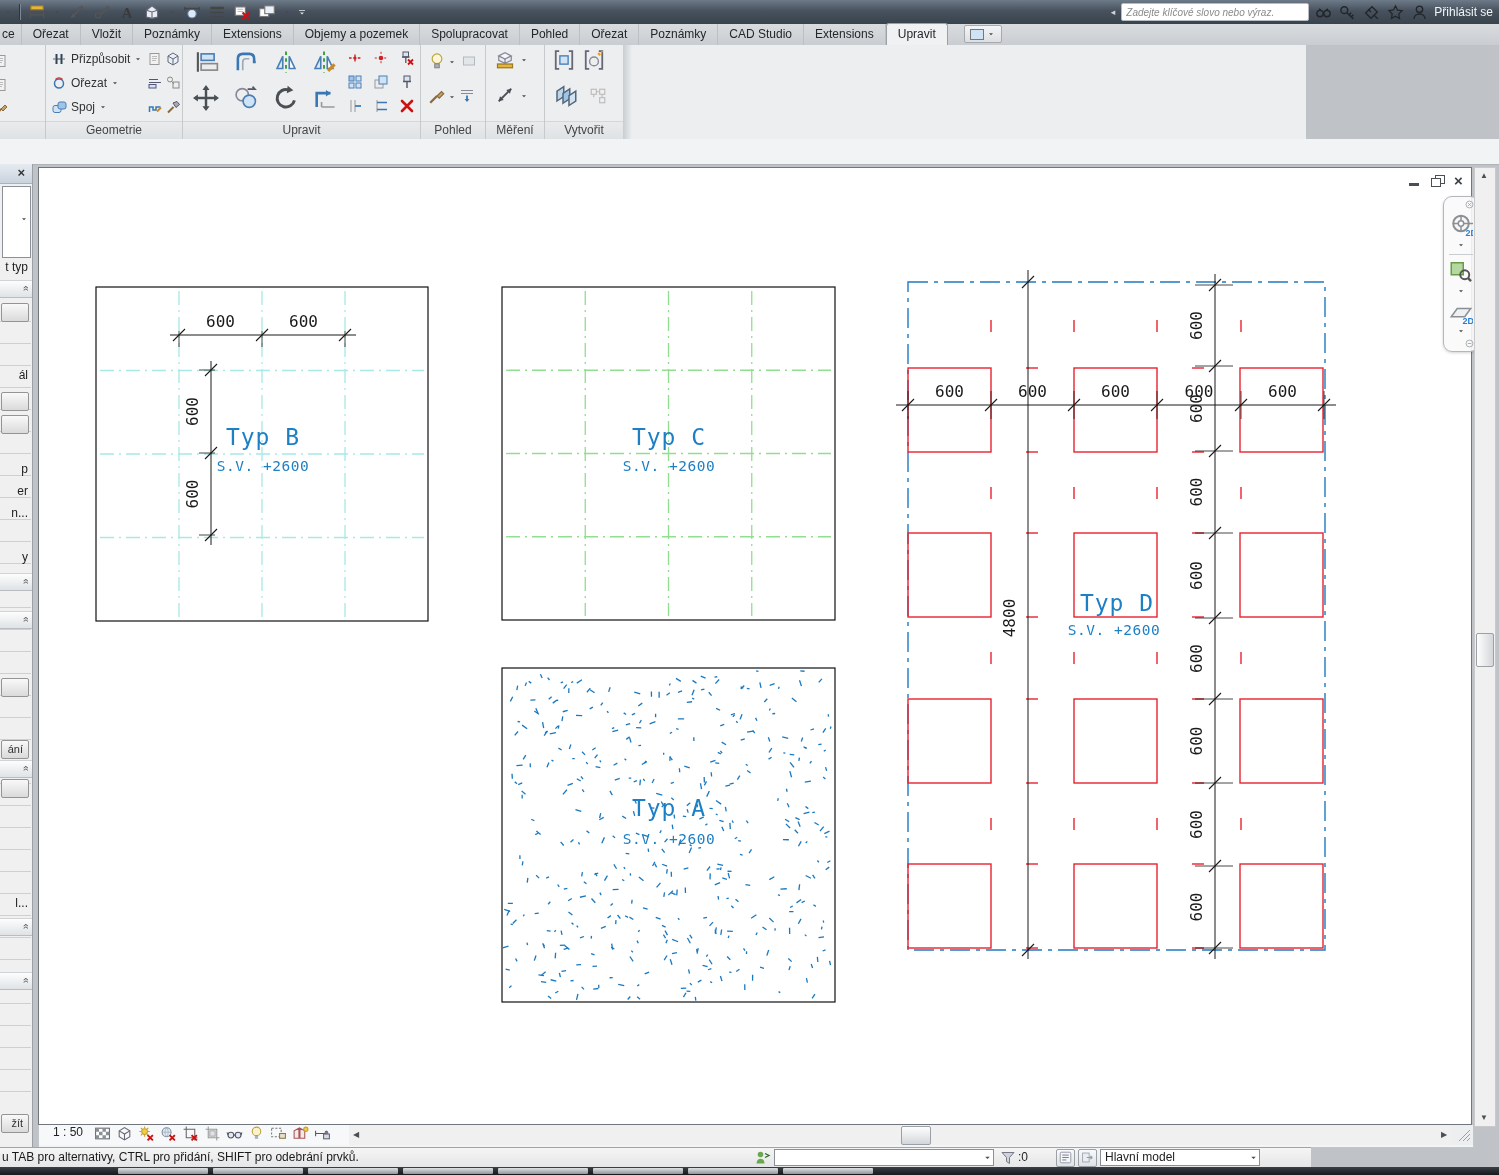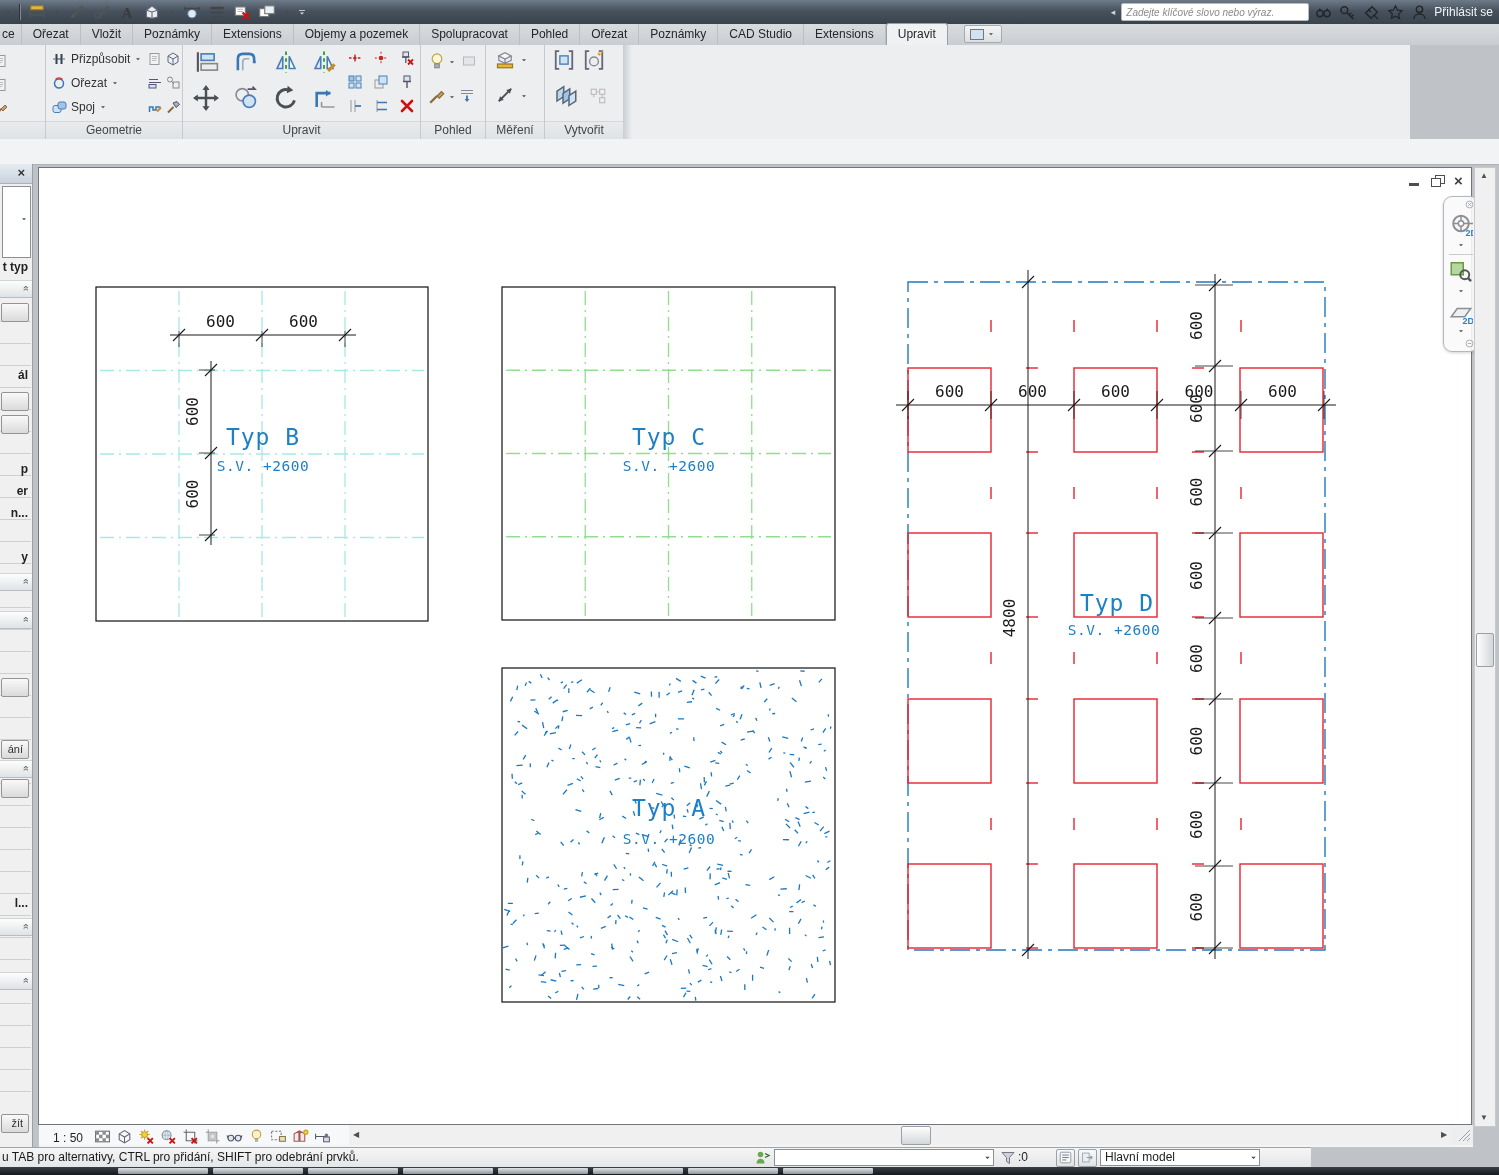--- a/index.html
+++ b/index.html
@@ -23,21 +23,21 @@
   
   #tabrow{position:absolute;left:0;top:24px;width:1499px;height:21px;
     background:linear-gradient(#d9dcdf,#c9cdd1);display:flex;align-items:flex-end;font-size:12px;color:#23272b;}
   .tab{padding:3px 11px 3px 11px;height:15px;line-height:15px;border-right:1px solid #bcc0c4;cursor:default;white-space:nowrap;}
   .tab.partial{padding-left:2px;padding-right:6px;}
   .tab.active{background:#f0f1f2;border:1px solid #9aa0a5;border-bottom:none;border-radius:3px 3px 0 0;}
   #paneltoggle{margin-left:16px;margin-bottom:2px;width:36px;height:16px;background:linear-gradient(#f4f5f6,#dcdfe2);
     border:1px solid #a5aaaf;border-radius:2px;display:flex;align-items:center;justify-content:center;gap:3px;}
   #paneltoggle .pt-box{width:12px;height:9px;border:1px solid #777;background:#cfe3f5;}
   
-  #ribbon{position:absolute;left:0;top:45px;width:1410px;height:94px;background:#eceef0;border-bottom:1px solid #c2c6ca;}
+  #ribbon{position:absolute;left:0;top:45px;width:1306px;height:94px;background:#eceef0;border-bottom:1px solid #c2c6ca;}
   .panel{position:absolute;top:0;height:94px;border-right:1px solid #c6cacd;background:#eceef0;}
   .pbody{position:absolute;left:0;top:0;right:0;height:76px;overflow:hidden;}
   .plabel{position:absolute;left:0;right:0;bottom:0;height:17px;line-height:17px;text-align:center;
     font-size:12px;color:#444;background:linear-gradient(#e9ebed,#dfe2e5);border-top:1px solid #d4d7da;}
   .grow{display:flex;align-items:center;height:24px;padding-left:5px;gap:4px;}
   .glabel{font-size:12px;color:#333;}
   .ic16{width:16px;height:16px;display:inline-block;flex:none;}
   .ic8{width:8px;height:8px;display:inline-block;flex:none;}
   .bic{position:absolute;width:26px;height:26px;}
   .sic{position:absolute;width:16px;height:16px;}
@@ -47,21 +47,21 @@
   
   #optionsbar{position:absolute;left:0;top:139px;width:1499px;height:25px;
     background:#f2f3f4;border-bottom:1px solid #aeb3b8;}
   
   #propside{position:absolute;left:0;top:164px;width:32px;height:983px;background:#f0f0f0;border-right:1px solid #9aa0a5;}
   #prophead{position:absolute;left:0;top:0;right:0;height:19px;background:linear-gradient(#e6ebf1,#c9d3de);
     border-bottom:1px solid #aab2bb;}
   #propclose{position:absolute;right:7px;top:1px;font-size:13px;font-weight:bold;color:#333;}
   .sselect{position:absolute;left:2px;right:1px;background:#fff;border:1px solid #8a9097;height:70px;}
   .sselect .car{position:absolute;right:2px;top:28px;width:8px;height:8px;}
-  .sfrag{position:absolute;right:4px;font-size:12px;color:#222;white-space:nowrap;font-weight:bold;}
+  .sfrag{position:absolute;right:4px;font-size:12px;color:#222;white-space:nowrap;}
   .sbar{position:absolute;left:0;right:0;height:16px;background:linear-gradient(#fdfdfd,#dfe3e6);
     border-top:1px solid #d0d4d7;border-bottom:1px solid #b9bdc1;}
   .sbar span{position:absolute;right:3px;top:2px;font-size:10px;color:#555;display:inline-block;transform:rotate(-90deg);}
   .sbtn{position:absolute;left:1px;right:3px;height:17px;background:linear-gradient(#f9f9f9,#dadada);
     border:1px solid #949494;border-radius:2px;font-size:11px;color:#333;text-align:right;padding-right:5px;line-height:16px;}
   #sdots{position:absolute;left:0;right:1px;top:136px;height:812px;
     background:repeating-linear-gradient(180deg,transparent 0 21px,#cdd0d3 21px 22px);}
   
   #canvas{position:absolute;left:38px;top:167px;width:1432px;height:956px;background:#fff;border:1px solid #70767c;}
   #dwg{position:absolute;left:0;top:0;}
@@ -78,21 +78,21 @@
   .nbc{position:absolute;left:13px;width:8px;height:8px;}
   .nbx{position:absolute;right:3px;top:2px;width:11px;height:11px;}
   .nbm{position:absolute;right:3px;bottom:2px;width:11px;height:11px;}
   .nbdiv{position:absolute;left:5px;right:5px;top:57px;border-top:1px solid #c9ccd0;}
   
   #vscroll{position:absolute;left:1474px;top:167px;width:20px;height:958px;background:#f0f0f0;border:1px solid #c9c9c9;}
   .varrow{position:absolute;left:0;width:18px;height:16px;text-align:center;font-size:8px;color:#4a4f54;line-height:16px;}
   #vthumb{position:absolute;left:1px;top:465px;width:16px;height:32px;background:linear-gradient(90deg,#fdfdfd,#d4d7da);
     border:1px solid #9aa0a6;border-radius:2px;}
   #bottombar{position:absolute;left:38px;top:1125px;width:1434px;height:22px;background:#f3f4f5;border:1px solid #c2c6ca;border-top:none;}
-  #vcbar{position:absolute;left:0;top:0;width:310px;height:20px;display:flex;align-items:flex-end;gap:5px;background:#f7f8f9;padding-left:14px;}
+  #vcbar{position:absolute;left:0;top:0;width:310px;height:20px;display:flex;align-items:flex-start;gap:5px;background:#f7f8f9;padding-left:14px;}
   #vcscale{font-size:12px;color:#222;margin-right:6px;}
   .vci{width:17px;height:17px;display:inline-block;}
   #hscroll{position:absolute;left:310px;top:0;right:22px;height:20px;background:#f0f0f0;}
   .harrow{position:absolute;top:0;width:14px;height:20px;font-size:8px;color:#4a4f54;text-align:center;line-height:20px;}
   #hthumb{position:absolute;left:552px;top:1px;width:28px;height:17px;background:linear-gradient(#fdfdfd,#d4d7da);
     border:1px solid #9aa0a6;border-radius:2px;}
   #gripcorner{position:absolute;right:0;top:0;width:22px;height:20px;background:#eceeef;}
   
   #statusbar{position:absolute;left:0;top:1147px;width:1311px;height:20px;
     background:linear-gradient(#f5f5f5,#e4e5e6);border-top:1px solid #9fa4a8;font-size:12px;color:#1a1a1a;}

